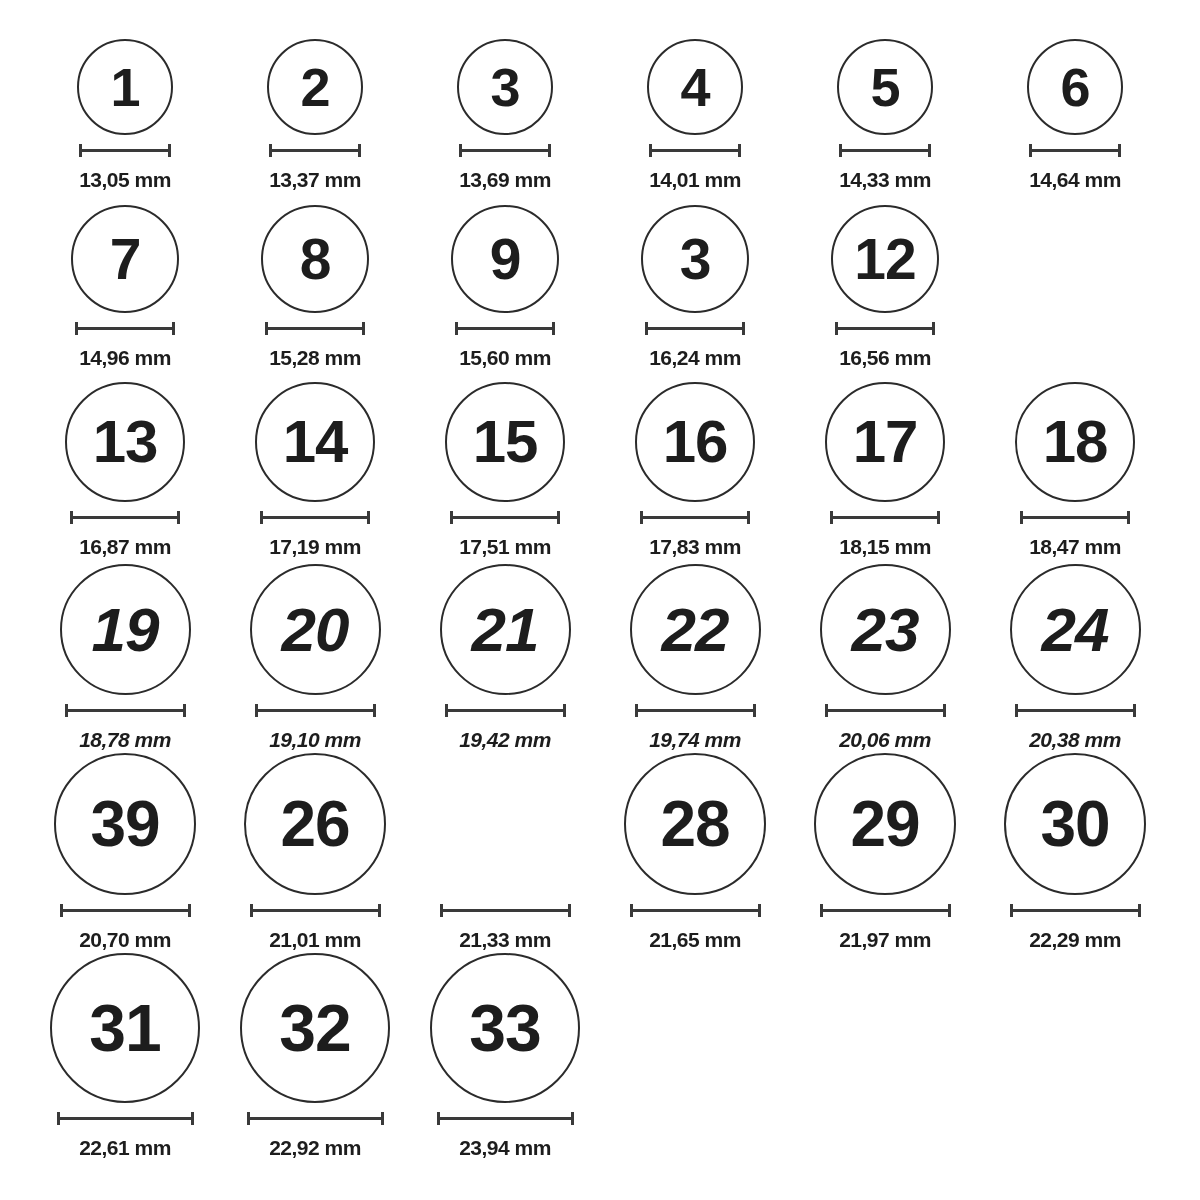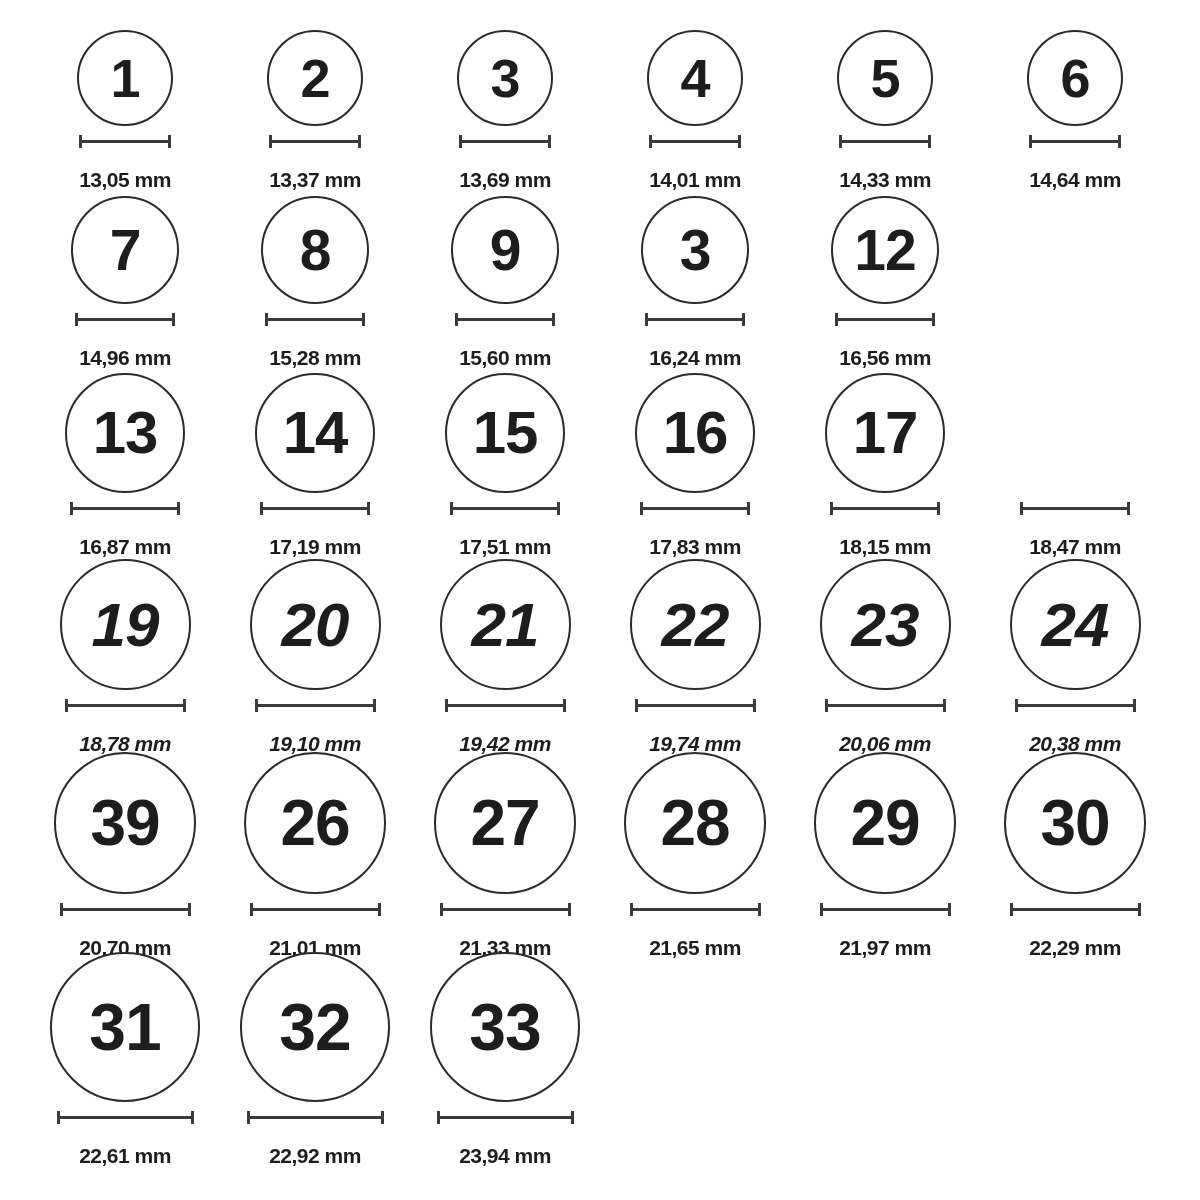--- a/index.html
+++ b/index.html
@@ -65,21 +65,21 @@
   .measure .tick-right {
     position: absolute;
     top: 0;
     width: 3px;
     height: 13px;
     background: #3a3a3a;
   }
   .measure .tick-left { left: 0; }
   .measure .tick-right { right: 0; }
   .mm-label {
-    margin-top: 20px;
+    margin-top: 11px;
     font-weight: 700;
     font-size: 21px;
     letter-spacing: -0.5px;
     color: #1d1d1d;
     white-space: nowrap;
   }
   
   .row-0 { height: 192px; --d: 96px;  --lw: 92px;  --fs: 54px; }
   .row-1 { height: 178px; --d: 108px; --lw: 100px; --fs: 57px; }
   .row-2 { height: 189px; text-align: right; --d: 120px; --lw: 110px; --fs: 60px; }
@@ -267,20 +267,23 @@
             <span class="size-number">17</span>
           </div>
           <div class="measure">
             <div class="tick-left"></div>
             <div class="bar"></div>
             <div class="tick-right"></div>
           </div>
           <div class="mm-label">18,15 mm</div>
         </div>
         <div class="cell">
+          <div class="circle">
+            <span class="size-number">18</span>
+          </div>
           <div class="measure">
             <div class="tick-left"></div>
             <div class="bar"></div>
             <div class="tick-right"></div>
           </div>
           <div class="mm-label">18,47 mm</div>
         </div>
       </div>
       <div class="row row-3">
         <div class="cell">
@@ -367,23 +370,20 @@
             <span class="size-number">26</span>
           </div>
           <div class="measure">
             <div class="tick-left"></div>
             <div class="bar"></div>
             <div class="tick-right"></div>
           </div>
           <div class="mm-label">21,01 mm</div>
         </div>
         <div class="cell">
-          <div class="circle">
-            <span class="size-number">27</span>
-          </div>
           <div class="measure">
             <div class="tick-left"></div>
             <div class="bar"></div>
             <div class="tick-right"></div>
           </div>
           <div class="mm-label">21,33 mm</div>
         </div>
         <div class="cell">
           <div class="circle">
             <span class="size-number">28</span>

